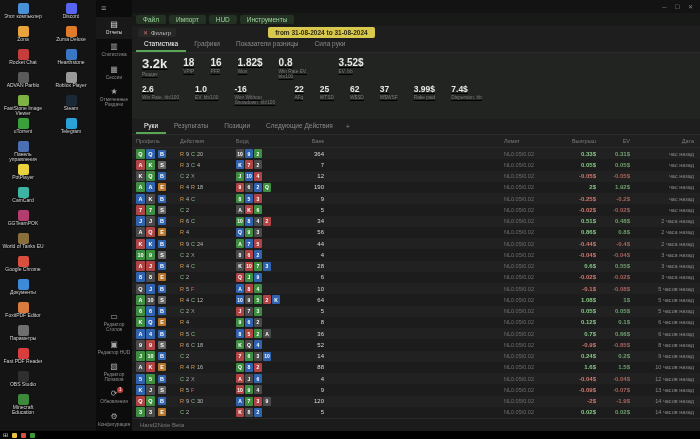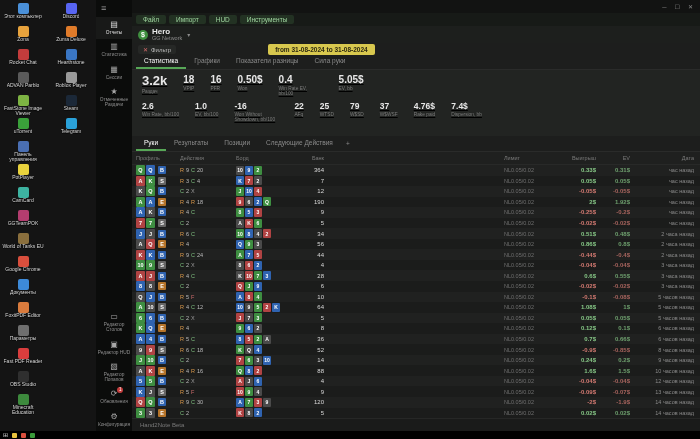--- a/index.html
+++ b/index.html
@@ -244,28 +244,20 @@
     <span class="wctl">─</span>
     <span class="wctl">☐</span>
     <span class="wctl">✕</span>
   </div>
   <div class="menubar">
       <div class="menu-item">Файл</div>
       <div class="menu-item">Импорт</div>
       <div class="menu-item">HUD</div>
       <div class="menu-item">Инструменты</div>
     </div>
-  <div class="playerbar">
-    <div class="cash-ic">$</div>
-    <div>
-      <div class="pname">Hero</div>
-      <div class="pnet">GG Network</div>
-    </div>
-    <span class="chev">▾</span>
-  </div>
   <div class="filterrow">
     <div class="filter-chip">
       <span class="filter-x">✕</span>
       <span class="flab">Фильтр</span>
     </div>
     <div class="date-chip">from 31-08-2024 to 31-08-2024</div>
   </div>
   <div class="stattabs">
       <div class="tab active">Статистика</div>
       <div class="tab">Графики</div>
@@ -280,29 +272,29 @@
         </div>
         <div class="stat">
           <div class="val">18</div>
           <div class="lbl">VPIP</div>
         </div>
         <div class="stat">
           <div class="val">16</div>
           <div class="lbl">PFR</div>
         </div>
         <div class="stat">
-          <div class="val">0.50$</div>
+          <div class="val">1.82$</div>
           <div class="lbl">Won</div>
         </div>
         <div class="stat">
-          <div class="val">0.4</div>
+          <div class="val">0.8</div>
           <div class="lbl">Win Rate EV, bb/100</div>
         </div>
         <div class="stat">
-          <div class="val">5.05$</div>
+          <div class="val">3.52$</div>
           <div class="lbl">EV, bb</div>
         </div>
       </div>
     <div class="statrow r2">
         <div class="stat">
           <div class="val">2.6</div>
           <div class="lbl">Win Rate, bb/100</div>
         </div>
         <div class="stat">
           <div class="val">1.0</div>
@@ -314,29 +306,29 @@
         </div>
         <div class="stat">
           <div class="val">22</div>
           <div class="lbl">AFq</div>
         </div>
         <div class="stat">
           <div class="val">25</div>
           <div class="lbl">WTSD</div>
         </div>
         <div class="stat">
-          <div class="val">79</div>
+          <div class="val">62</div>
           <div class="lbl">W$SD</div>
         </div>
         <div class="stat">
           <div class="val">37</div>
           <div class="lbl">W$WSF</div>
         </div>
         <div class="stat">
-          <div class="val">4.76$</div>
+          <div class="val">3.99$</div>
           <div class="lbl">Rake paid</div>
         </div>
         <div class="stat">
           <div class="val">7.4$</div>
           <div class="lbl">Dispersion, bb</div>
         </div>
       </div>
   </div>
   <div class="handtabs">
       <div class="tab active">Руки</div>

